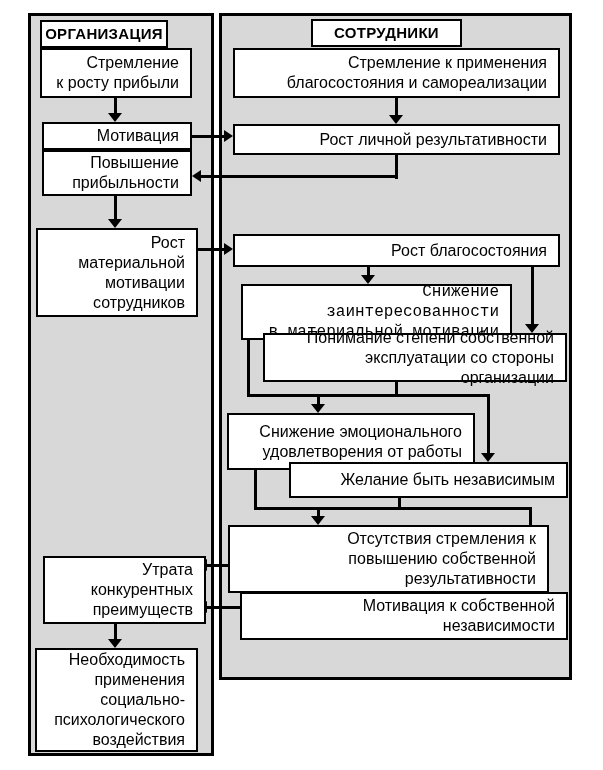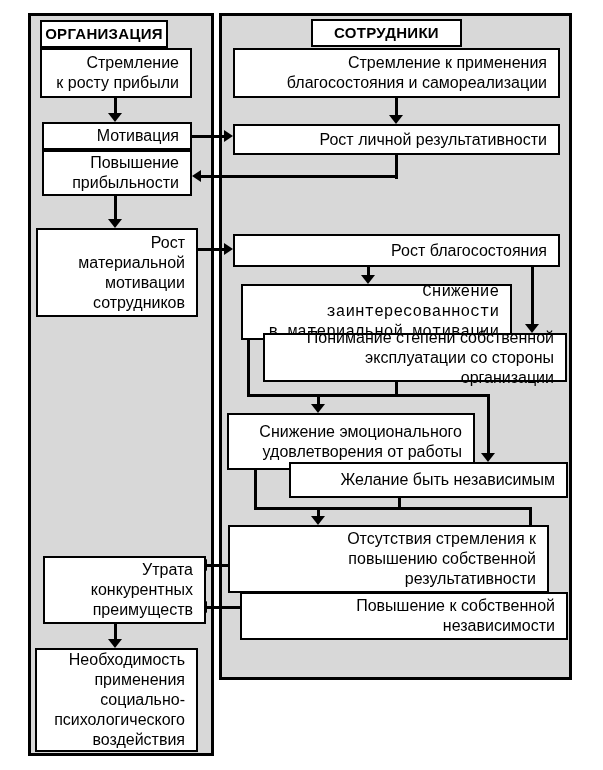--- a/index.html
+++ b/index.html
@@ -144,17 +144,17 @@
   </div>
   <div class="node" style="left:289px;top:462px;width:279px;height:36px;">
     <span>Желание быть независимым</span>
   </div>
   <div class="node" style="left:228px;top:525px;width:321px;height:68px;">
     <span>Отсутствия стремления к
 повышению собственной
 результативности</span>
   </div>
   <div class="node" style="left:240px;top:592px;width:328px;height:48px;">
-    <span>Повышение к собственной
+    <span>Мотивация к собственной
 независимости</span>
   </div>
 
 </div>
 
 </body></html>

